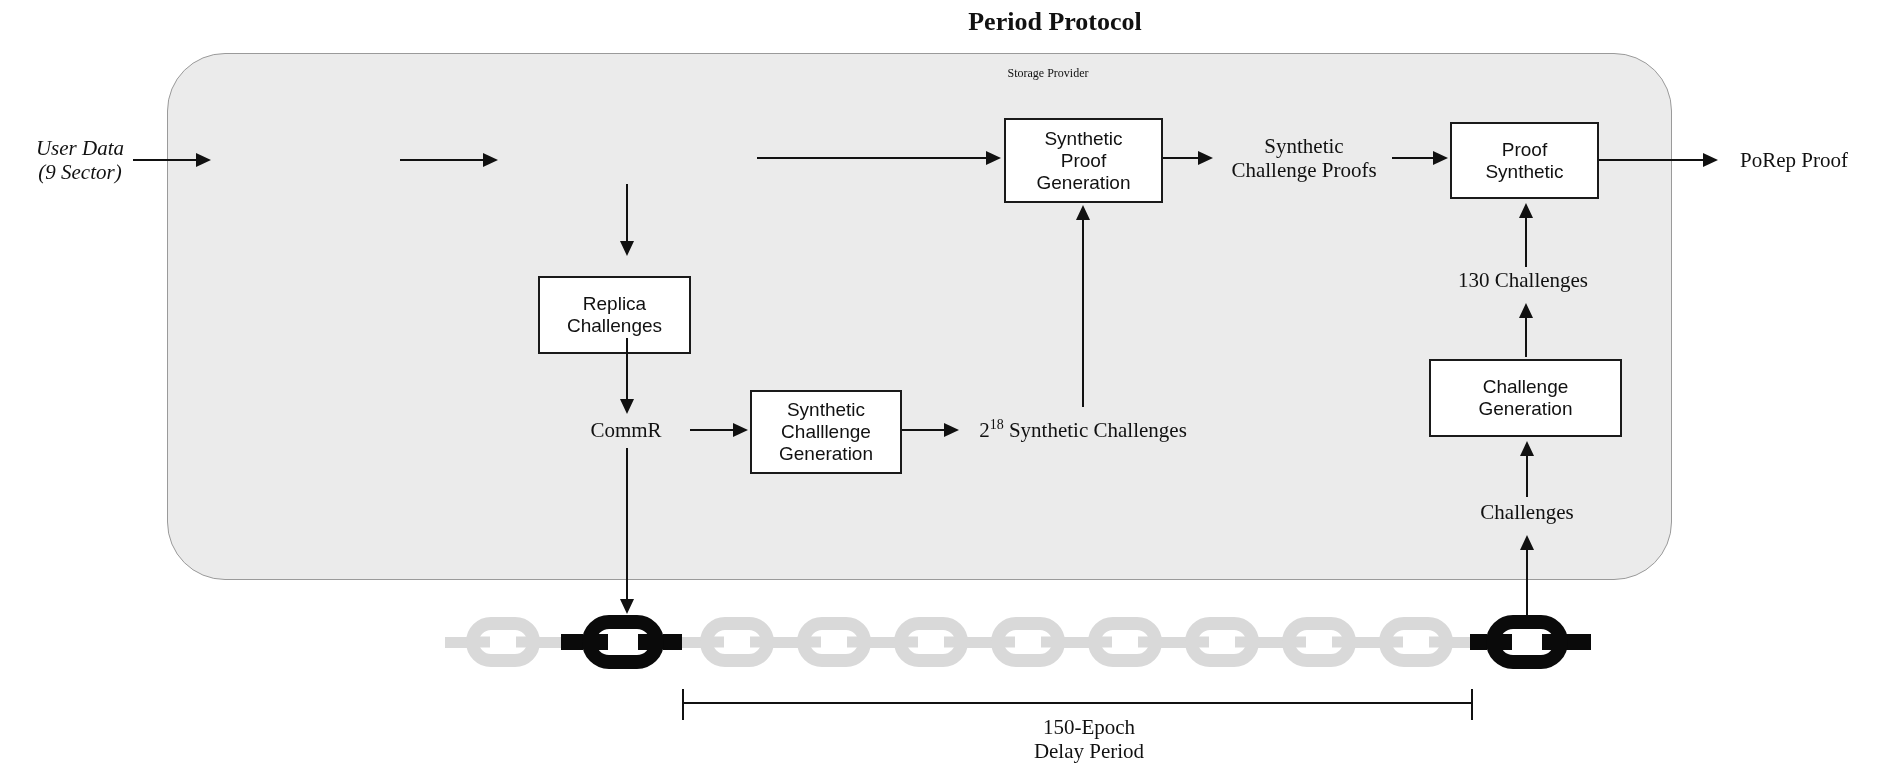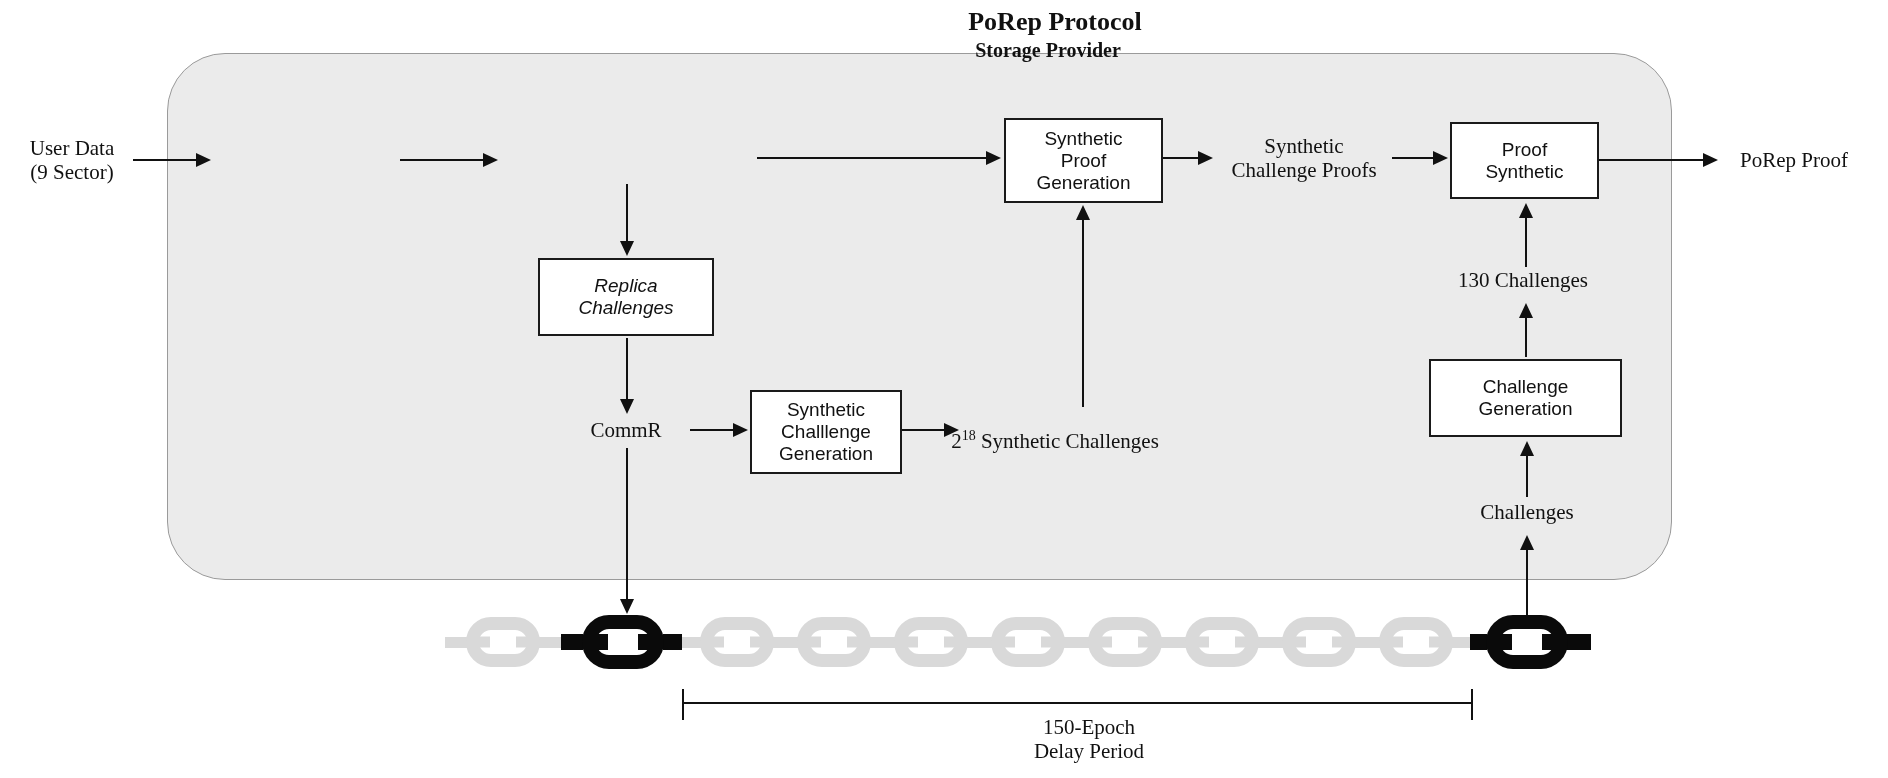--- a/index.html
+++ b/index.html
@@ -12,51 +12,51 @@
     position:absolute; left:167px; top:53px; width:1505px; height:527px;
     background:var(--container_fill,#ebebeb);
     border:1.5px solid var(--container_border,#9a9a9a);
     border-radius:58px; box-sizing:border-box;
   }
   .title{
     position:absolute; left:1055px; top:22px; transform:translate(-50%,-50%);
     font-size:26px; font-weight:bold; white-space:nowrap;
   }
   .container-label{
-    position:absolute; left:1048px; top:50px; transform:translate(-50%,-50%);
-    font-size:20px; font-weight:bold; white-space:nowrap;
+    position:absolute; left:1048px; top:73px; transform:translate(-50%,-50%);
+    font-size:12px; font-weight:normal; white-space:nowrap;
   }
   
   .node{
     position:absolute; box-sizing:border-box; background:#fff;
     border:2px solid var(--box_border,#1a1a1a);
     display:flex; flex-direction:column; align-items:center; justify-content:center;
     font-family:"Liberation Sans", sans-serif; font-size:19px; line-height:22px;
     text-align:center; white-space:nowrap;
   }
   .n-replication{left:215px; top:127px; width:185px; height:67px;}
   .n-spg{left:1004px; top:118px; width:159px; height:85px;}
   .n-ps{left:1450px; top:122px; width:149px; height:77px;}
-  .n-rc{left:538px; top:258px; width:176px; height:78px;font-style:italic;}
+  .n-rc{left:538px; top:276px; width:153px; height:78px;}
   .n-scg{left:750px; top:390px; width:152px; height:84px;}
   .n-cg{left:1429px; top:359px; width:193px; height:78px;}
   
   .lbl{
     position:absolute; transform:translate(-50%,-50%);
     font-size:21px; line-height:24px; text-align:center; white-space:nowrap;
   }
   .lbl span{display:block;}
   .lbl .inline{display:inline;}
   .lbl sup{font-size:14px; line-height:0;}
-  .l-user-data{left:72px; top:160px;}
+  .l-user-data{left:80px; top:160px;font-style:italic;}
   .l-replica-sdr{left:627px; top:160px;}
   .l-scp{left:1304px; top:158px;}
   .l-porep{left:1794px; top:160px;text-align:right;}
   .l-commr{left:626px; top:430px;}
-  .l-218{left:1055px; top:430px;margin-top:11px;}
+  .l-218{left:1083px; top:430px;}
   .l-180{left:1523px; top:280px;}
   .l-randomness{left:1527px; top:512px;}
   .l-delay{left:1089px; top:739px;}
   
   .ln{position:absolute; background:var(--text,#111);}
   .head{position:absolute; width:0; height:0;}
   .head.r{border-left:15px solid var(--text,#111); border-top:7px solid transparent; border-bottom:7px solid transparent;}
   .head.d{border-top:15px solid var(--text,#111); border-left:7px solid transparent; border-right:7px solid transparent;}
   .head.u{border-bottom:15px solid var(--text,#111); border-left:7px solid transparent; border-right:7px solid transparent;}
   
@@ -72,21 +72,21 @@
   .link.black::before{left:0; width:12px; height:16px; background:var(--chain_black,#0a0a0a);}
   .link.black::after{right:0; width:12px; height:16px; background:var(--chain_black,#0a0a0a);}
   .chain-bar{position:absolute;}
 </style>
 </head>
 <body>
 
 <div id="canvas">
 
   <div class="container"></div>
-  <div class="title">PoRep Protocol</div>
+  <div class="title">Period Protocol</div>
   <div class="container-label">Storage Provider</div>
 
   <div class="node n-spg">
     <span>Synthetic</span>
     <span>Proof</span>
     <span>Generation</span>
   </div>
   <div class="node n-ps">
     <span>Proof</span>
     <span>Synthetic</span>

